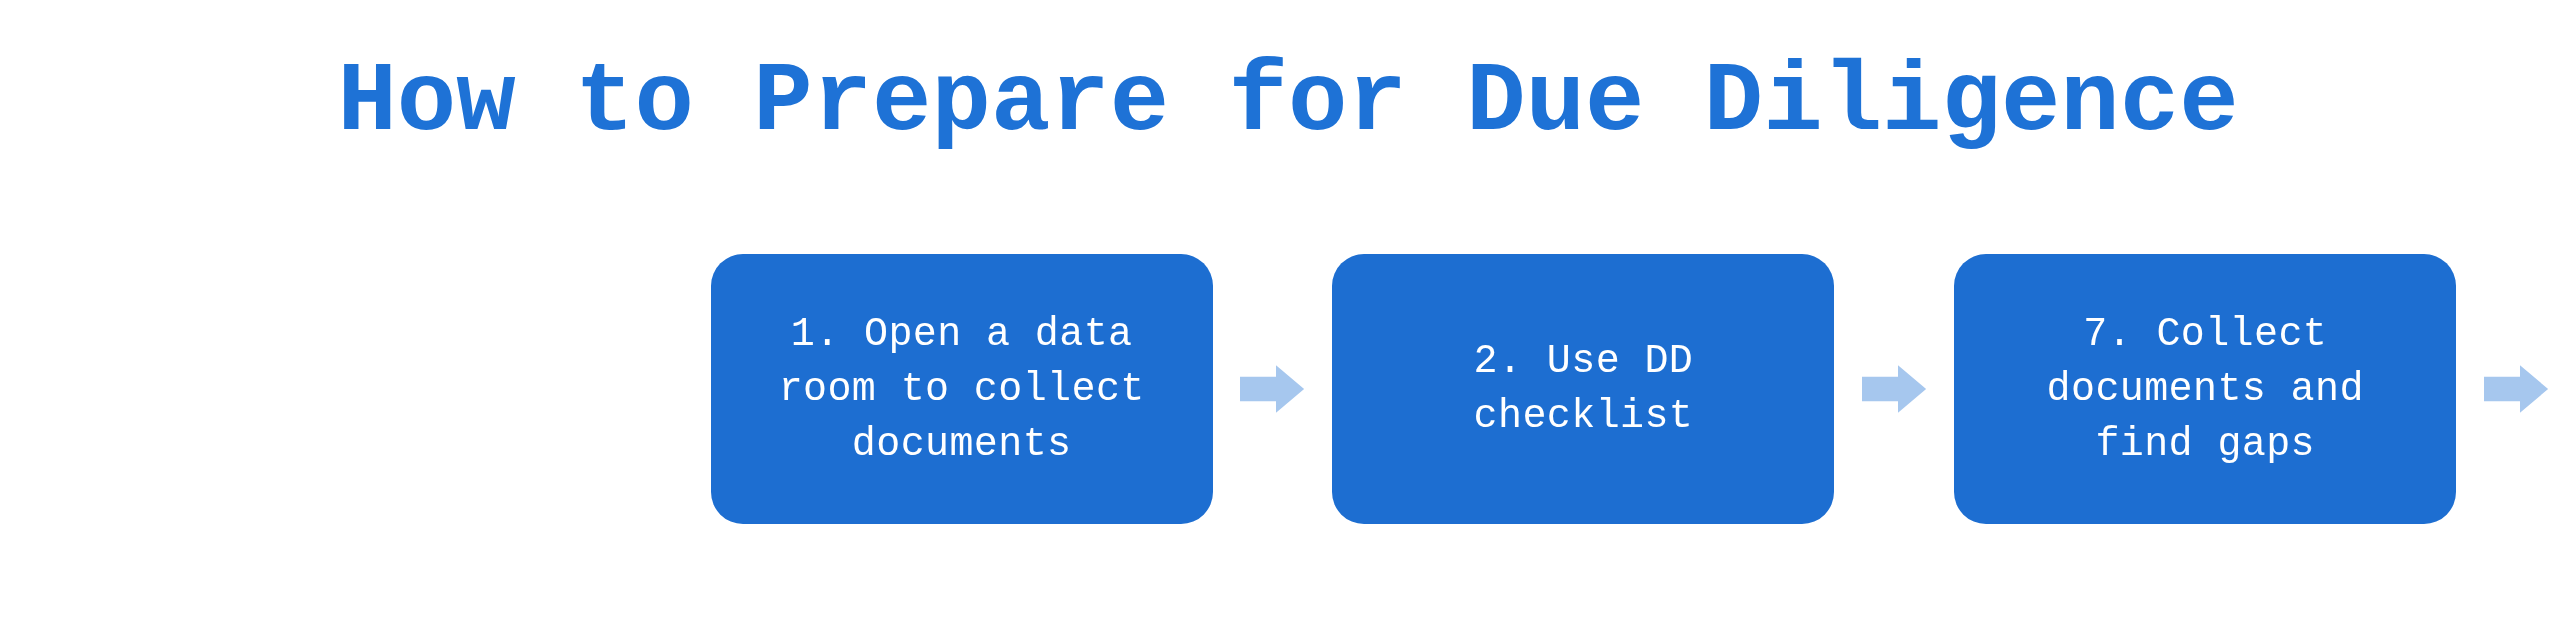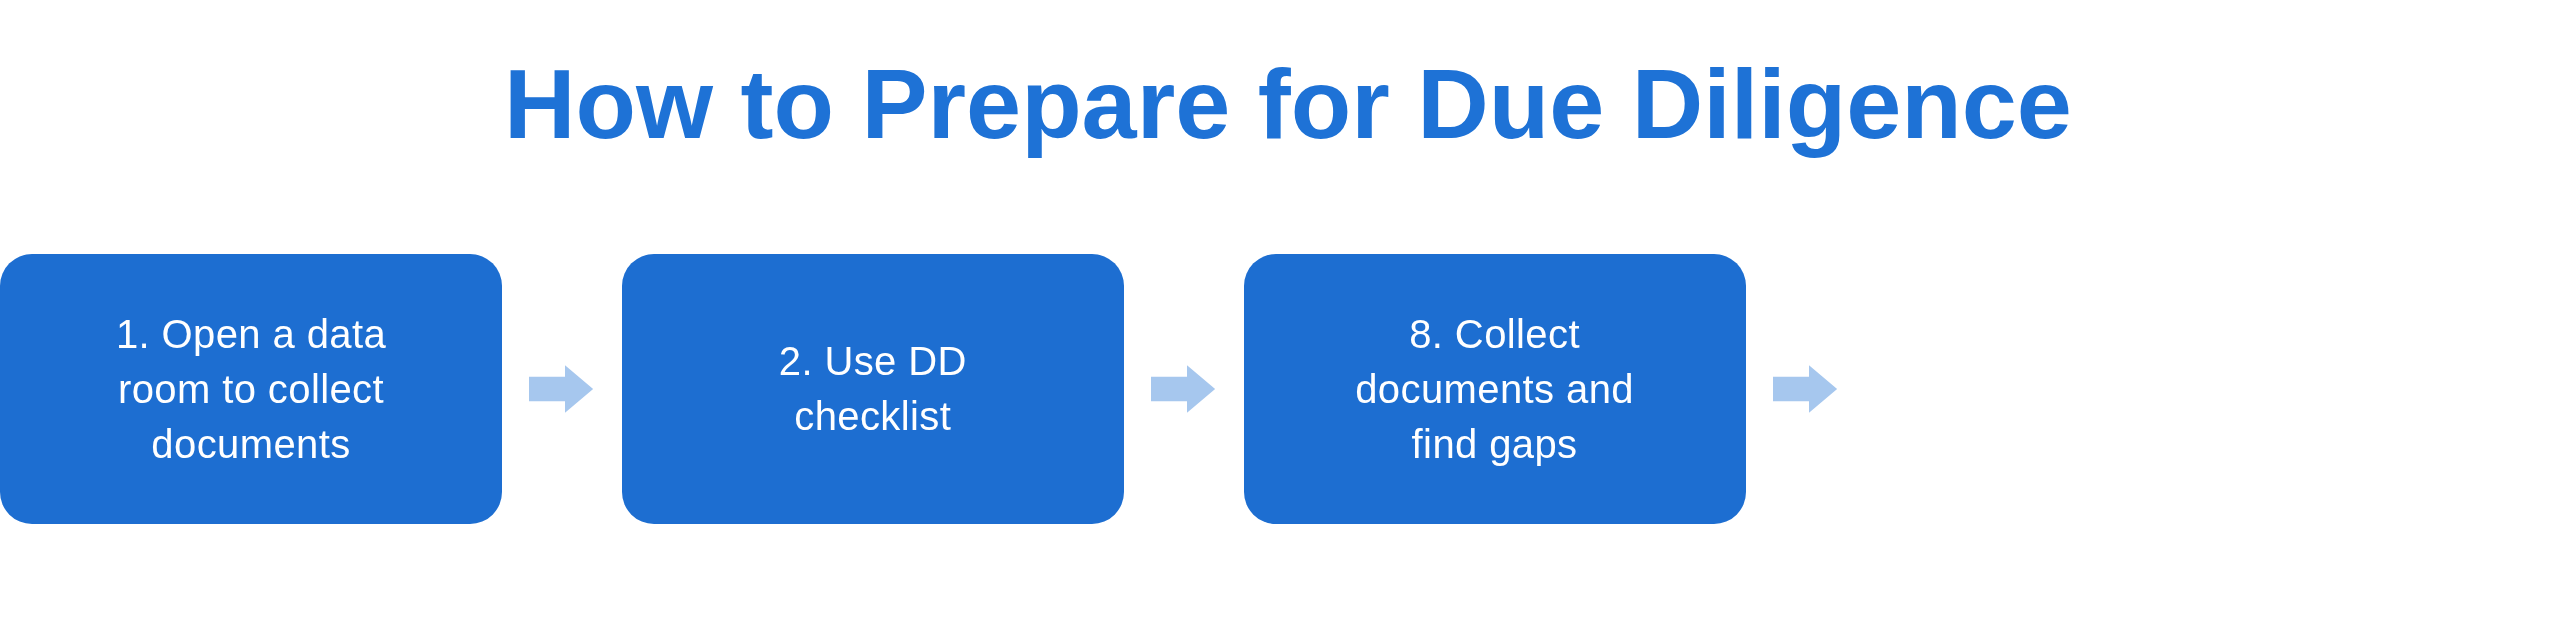--- a/index.html
+++ b/index.html
@@ -6,21 +6,21 @@
     margin: 0;
     padding: 0;
     background: #FFFFFF;
   }
   .canvas {
     position: relative;
     width: 2576px;
     height: 591px;
     background: #FFFFFF;
     overflow: hidden;
-    font-family: Liberation Sans, sans-serif;
+    font-family: Liberation Mono, monospace;
   }
   .title {
     position: absolute;
     top: 37px;
     left: 0;
     right: 0;
     margin: 0;
     text-align: center;
     font-size: 99px;
     line-height: 133px;
@@ -28,21 +28,21 @@
     letter-spacing: 0px;
     color: #1E72D6;
   }
   .flow {
     position: absolute;
     top: 254px;
     left: 0;
     right: 0;
     height: 270px;
     display: flex;
-    justify-content: flex-start;
+    justify-content: flex-end;
     align-items: center;
   }
   .step-box {
     width: 502px;
     height: 270px;
     background: #1D6ED1;
     border-radius: 32px;
     display: flex;
     align-items: center;
     justify-content: center;
@@ -87,21 +87,21 @@
     <div class="step-box">
       <div class="step-label">2. Use DD
 checklist</div>
     </div>
 
     <svg class="arrow" viewBox="0 0 74 56" aria-hidden="true">
       <polygon points="0,14 41,14 41,1 73,28 41,55 41,42 0,42" fill="#A6C7EE"></polygon>
     </svg>
 
     <div class="step-box">
-      <div class="step-label">8. Collect
+      <div class="step-label">7. Collect
 documents and
 find gaps</div>
     </div>
 
     <svg class="arrow" viewBox="0 0 74 56" aria-hidden="true">
       <polygon points="0,14 41,14 41,1 73,28 41,55 41,42 0,42" fill="#A6C7EE"></polygon>
     </svg>
 
 
   </div>

